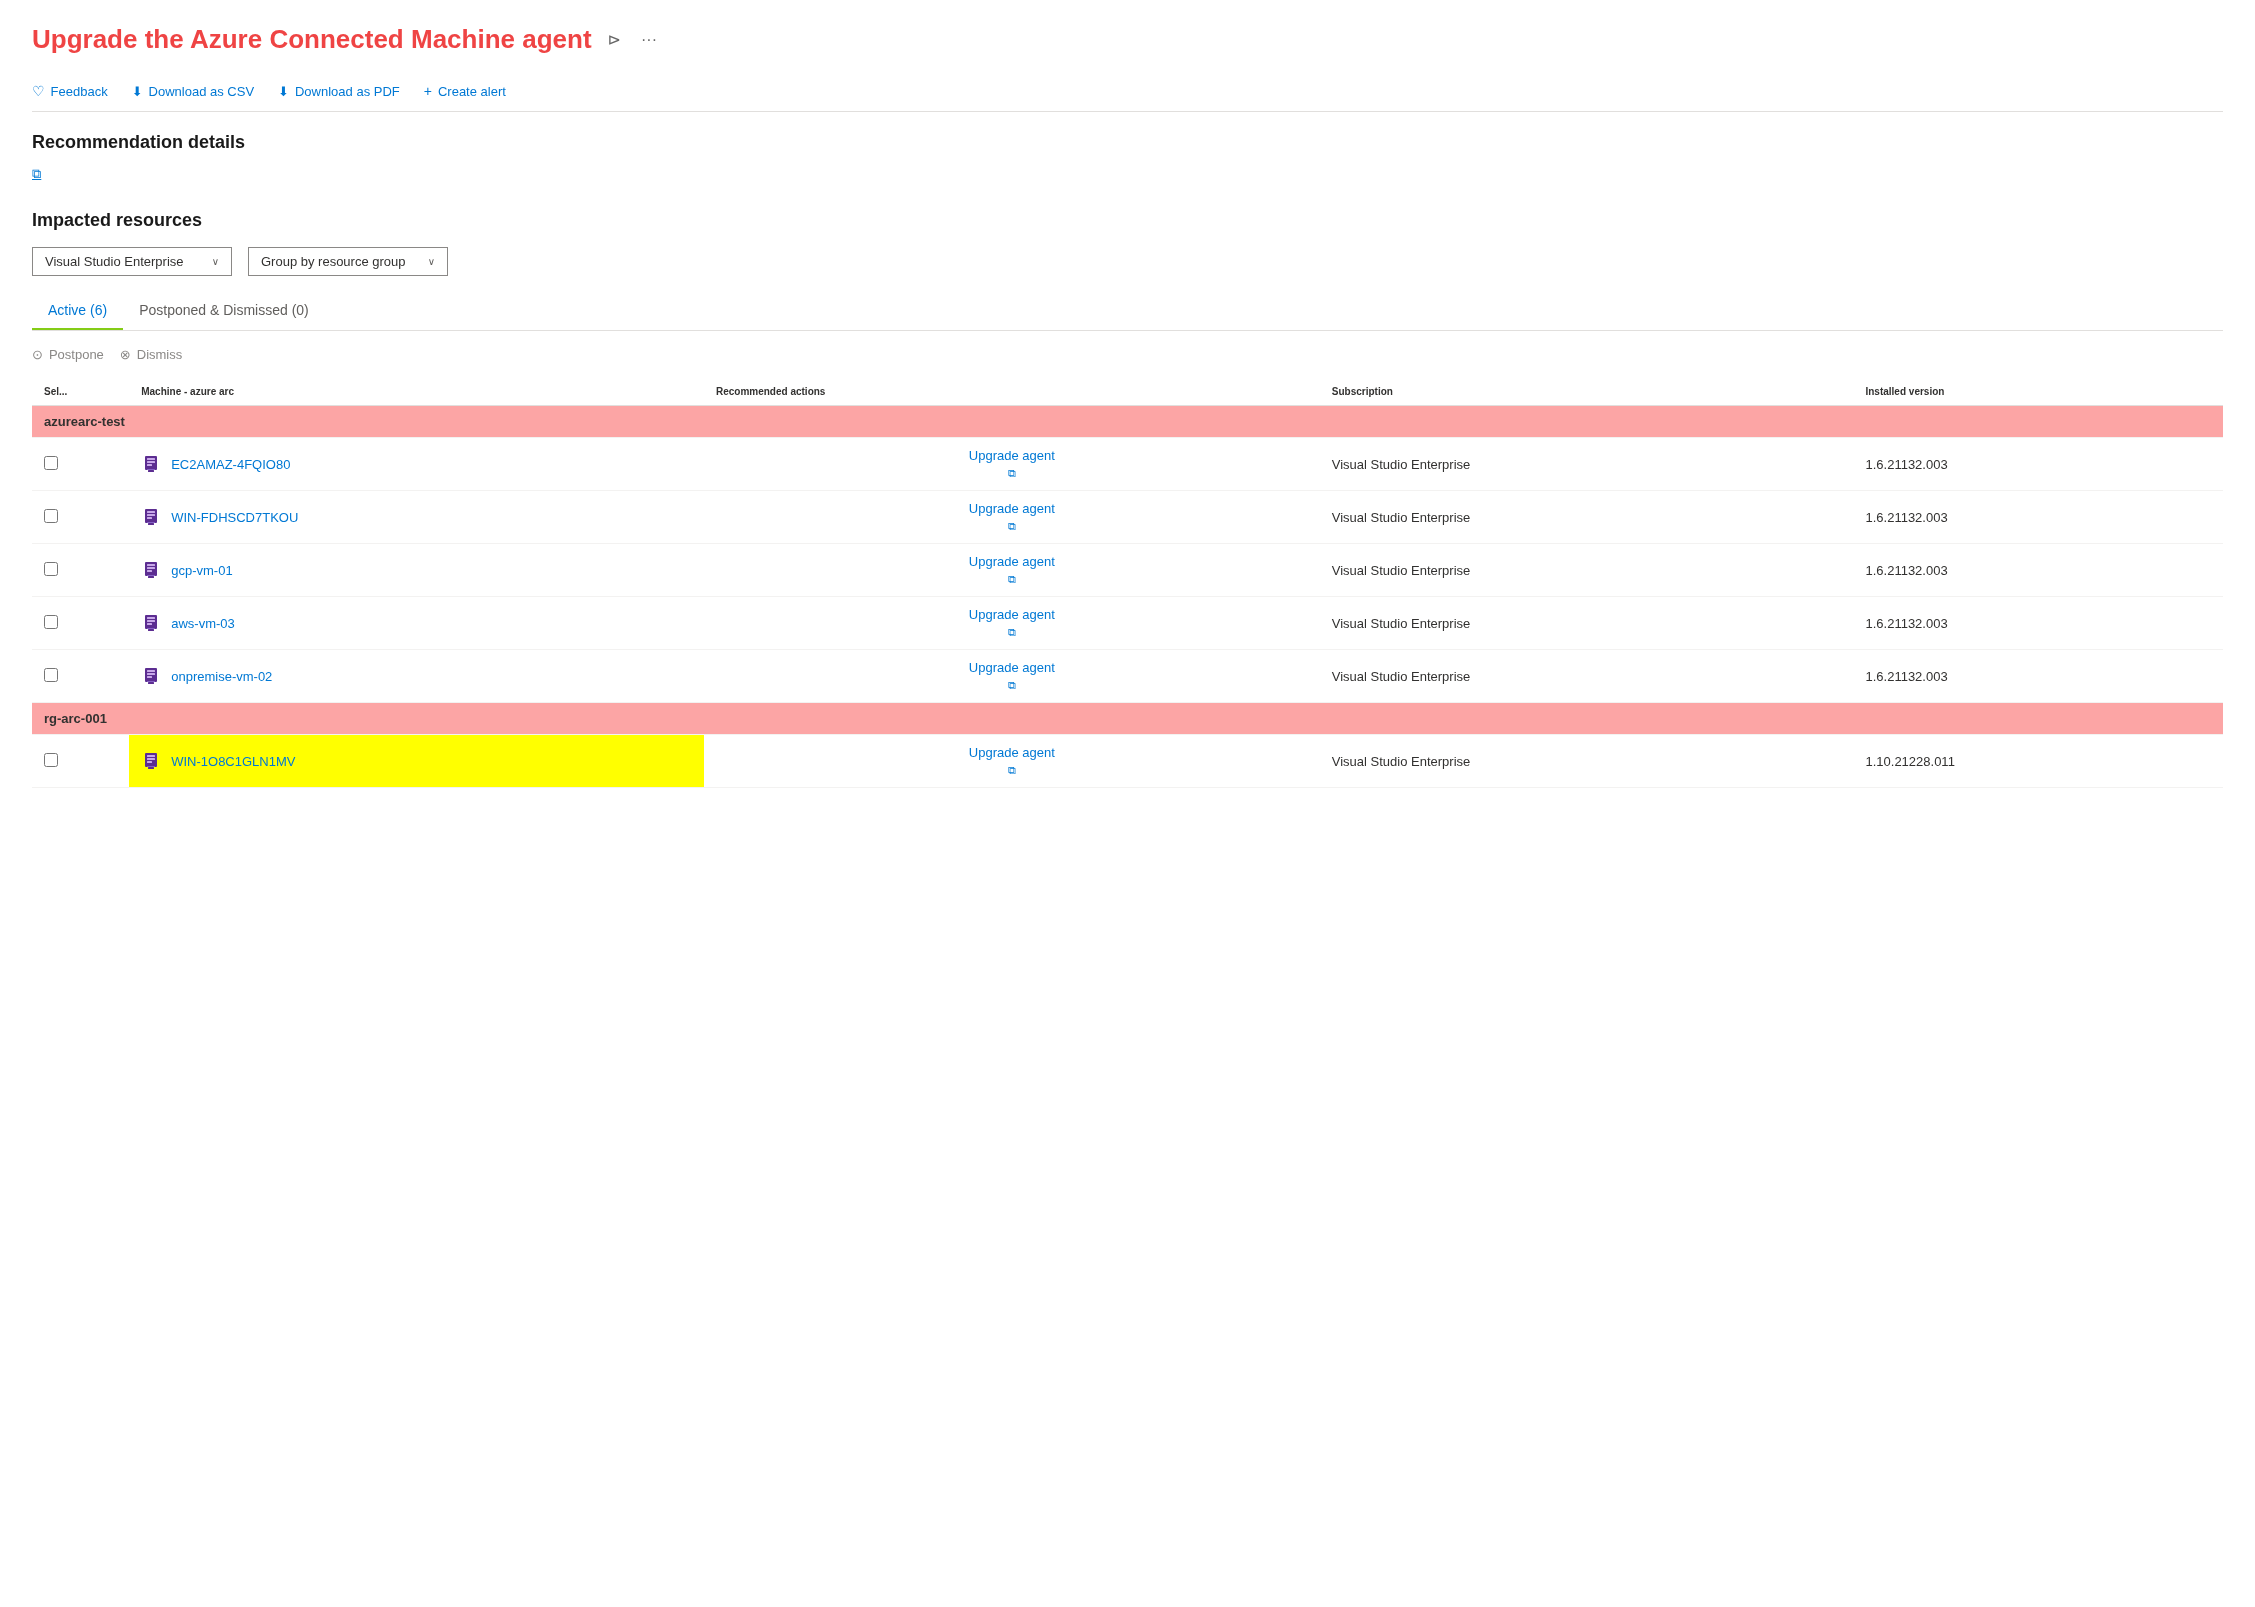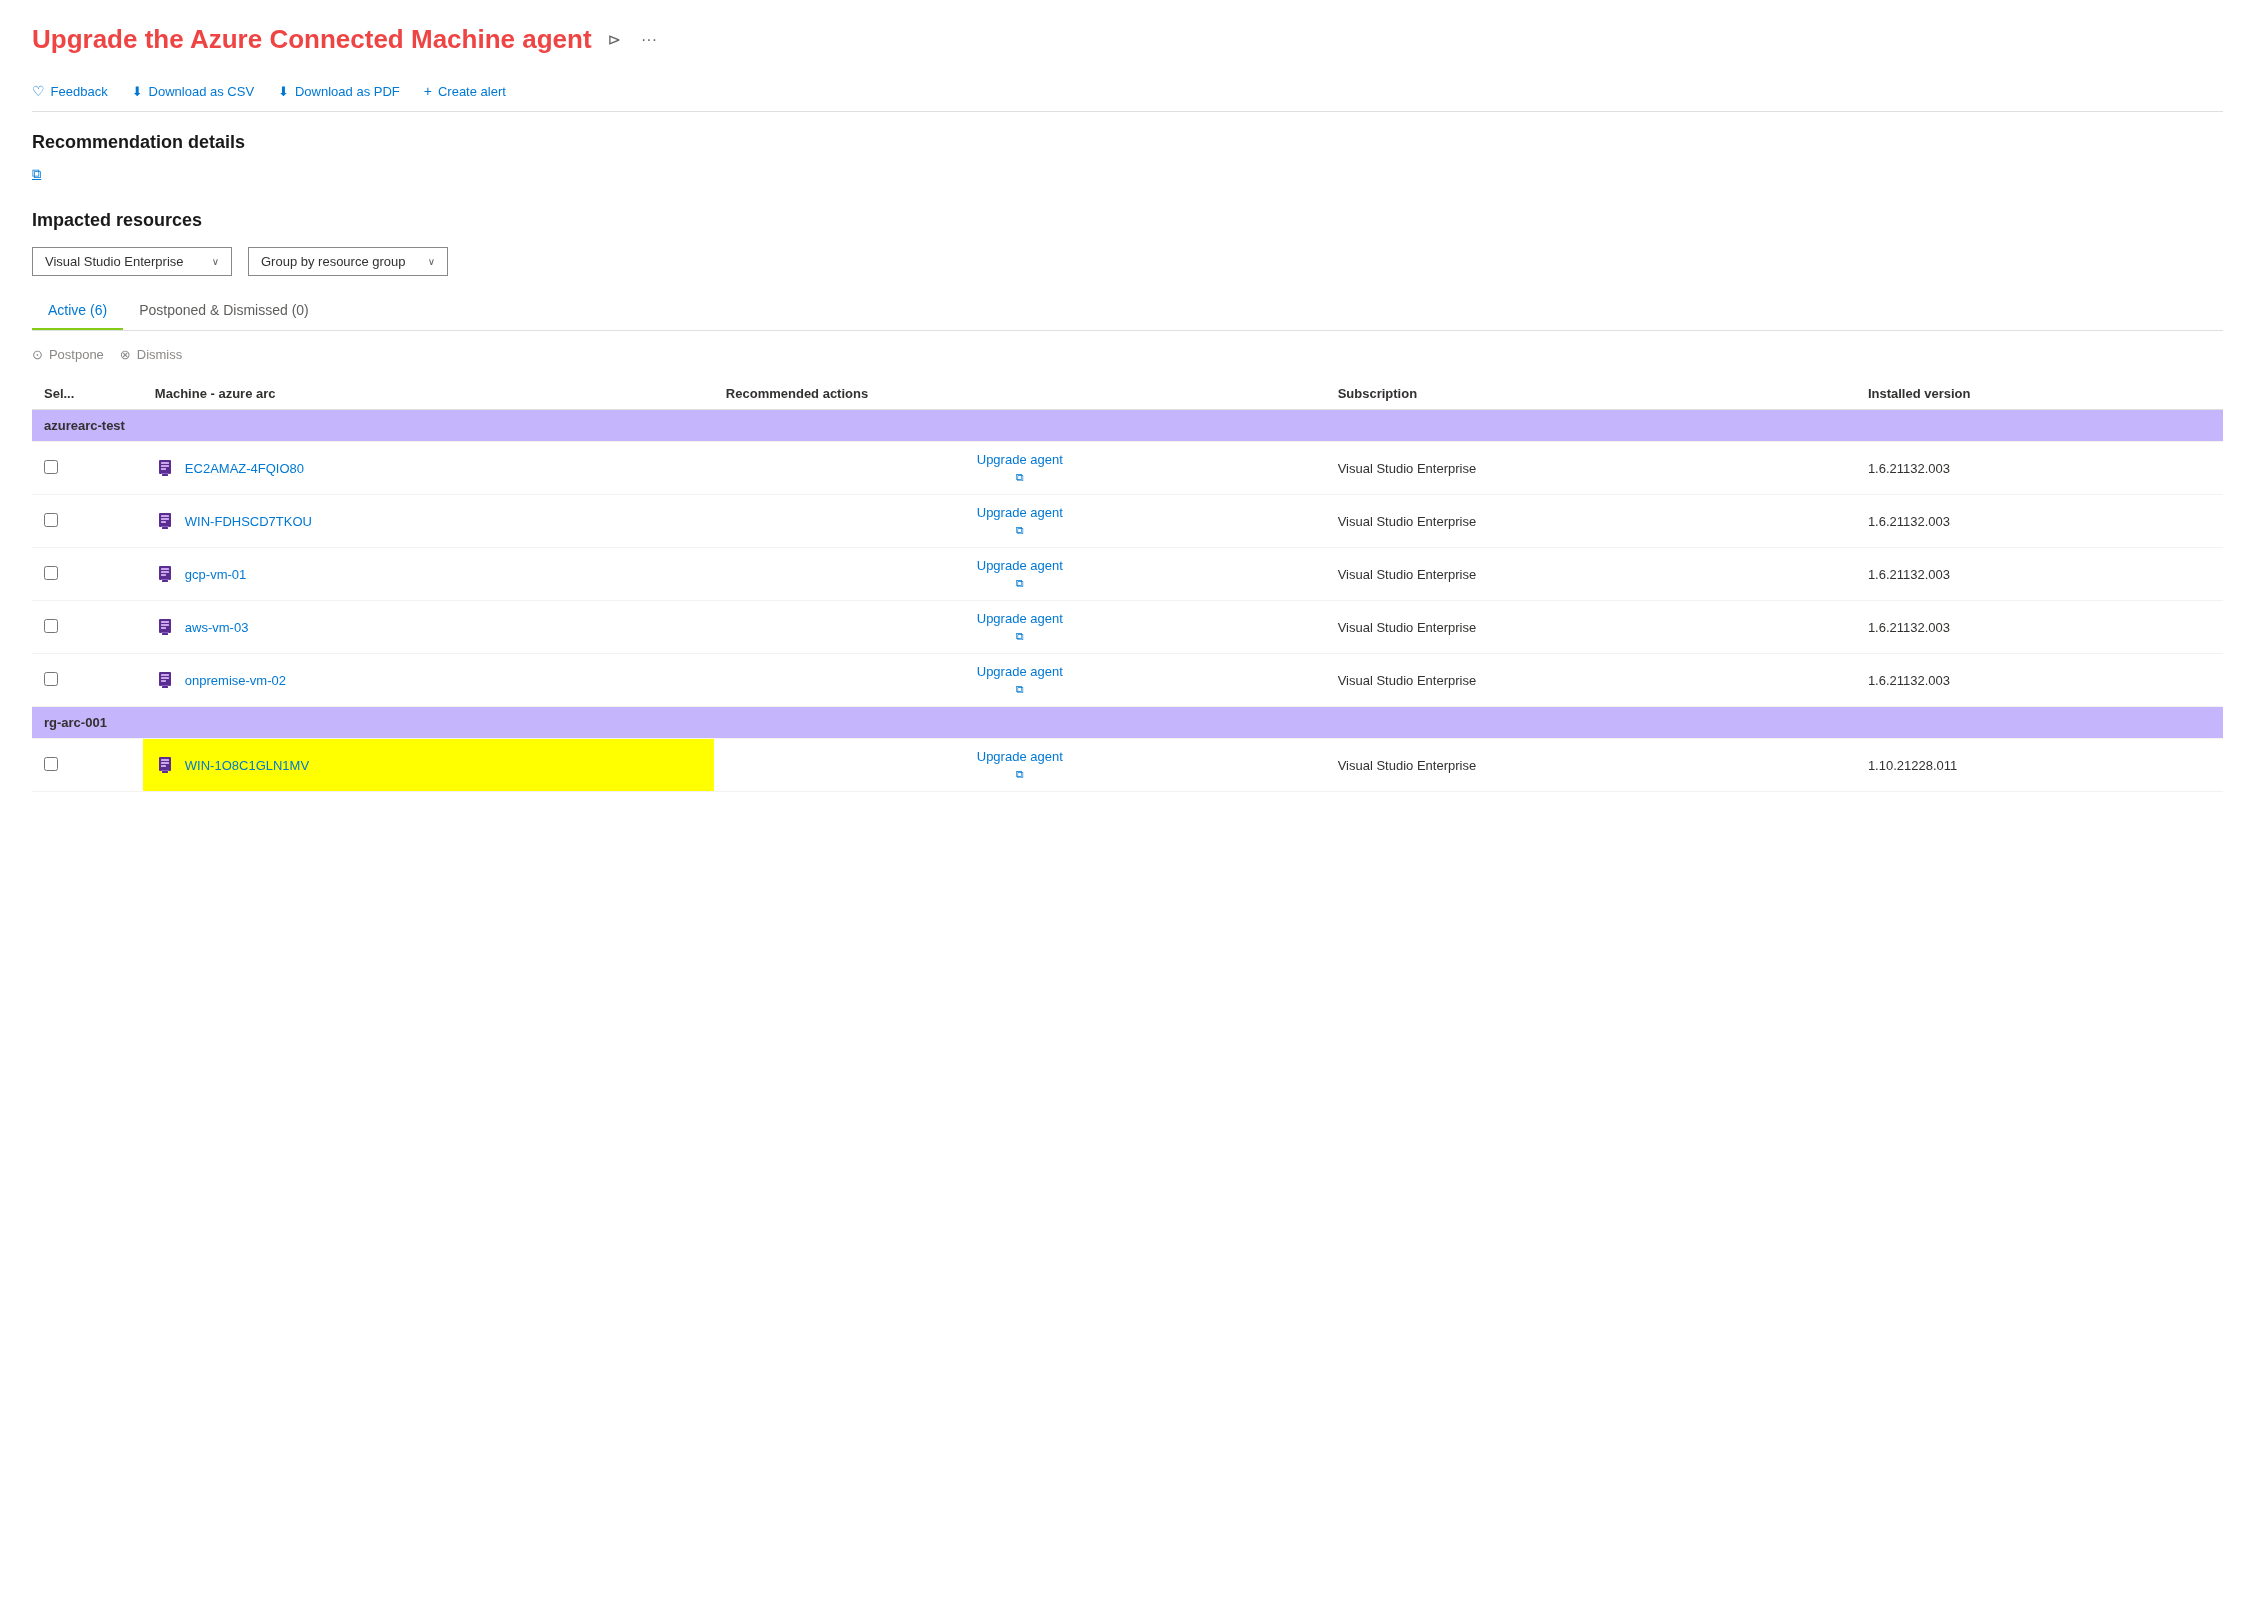--- a/index.html
+++ b/index.html
@@ -23,24 +23,24 @@
     .filter-dropdown .chevron { font-size: 10px; color: #605e5c; }
     
     .tabs { display: flex; border-bottom: 1px solid #e1dfdd; margin-bottom: 16px; }
     .tab { padding: 10px 16px; cursor: pointer; font-size: 14px; color: #605e5c; border-bottom: 2px solid transparent; }
     .tab.active { color: #0078d4; border-bottom: 2px solid #84cc16; font-weight: 500; }
     
     .action-bar { display: flex; align-items: center; gap: 16px; margin-bottom: 16px; }
     .action-btn { background: none; border: none; cursor: pointer; color: #8a8886; font-size: 13px; display: flex; align-items: center; gap: 6px; }
     
     .table { width: 100%; border-collapse: collapse; }
-    .table th { text-align: left; padding: 8px 12px; font-size: 13px; font-weight: 600; color: #323130; border-bottom: 1px solid #e1dfdd; }
+    .table th { text-align: left; padding: 8px 12px; font-size: 10px; font-weight: 600; color: #323130; border-bottom: 1px solid #e1dfdd; }
     .table td { padding: 10px 12px; font-size: 13px; color: #323130; border-bottom: 1px solid #f3f2f1; vertical-align: middle; }
     
-    .group-header { background: #c4b5fd; }
+    .group-header { background: #fca5a5; }
     .group-header td { font-weight: 600; padding: 8px 12px; font-size: 13px; }
     
     .resource-link { color: #0078d4; text-decoration: none; display: flex; align-items: center; gap: 6px; }
     
     .action-link { color: #0078d4; text-decoration: none; display: flex; align-items: center; gap: 4px; flex-direction: column; }
     
     .checkbox { width: 14px; height: 14px; border: 1px solid #8a8886; cursor: pointer; }
     
     
     .arc-icon { 

